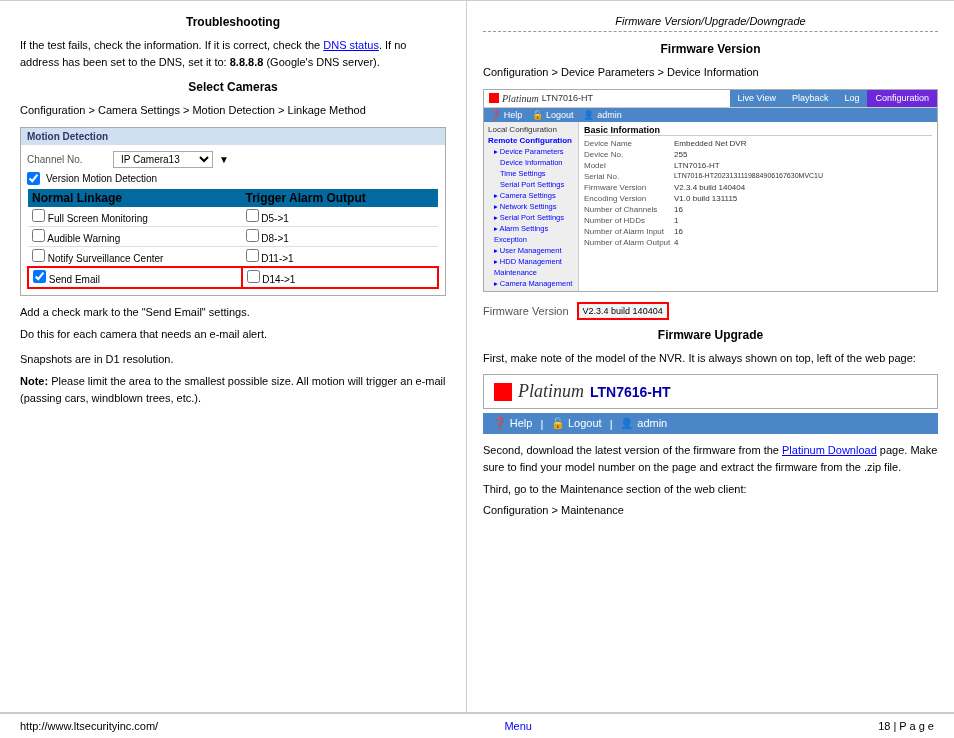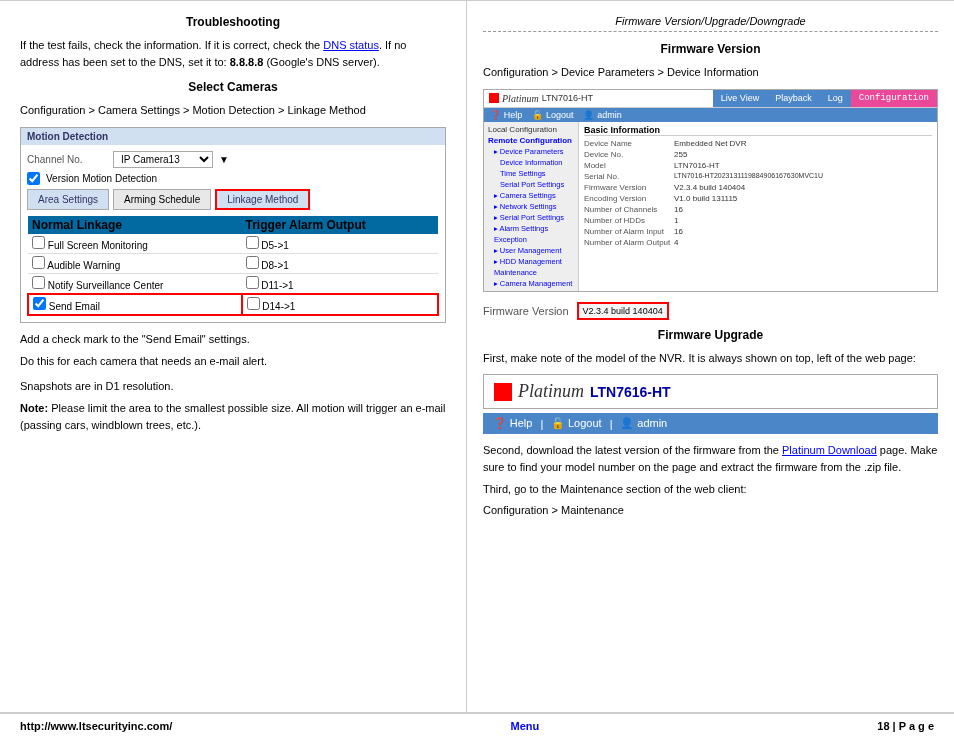--- a/index.html
+++ b/index.html
@@ -32,21 +32,20 @@
       width: 487px;
       padding: 14px 16px;
     }
     .footer {
       display: flex;
       justify-content: space-between;
       align-items: flex-end;
       padding: 6px 20px;
       font-size: 11px;
       border-top: 1px solid #ccc;
-      font-weight: bold;
     }
     .footer a {
       color: #00f;
       text-decoration: none;
     }
     .footer a span {
       color: #000;
     }
     h3 {
       font-size: 12px;
@@ -106,22 +105,21 @@
       font-size: 9px;
       color: #333;
     }
     .nvr-tab {
       padding: 3px 8px;
       color: #fff;
       font-size: 9px;
       cursor: pointer;
     }
     .nvr-tab.active {
-      background: #ec4899;
-      font-family: Liberation Mono, monospace;
+      background: #6d28d9;
     }
     .nvr-toolbar {
       background: #4a86c8;
       padding: 2px 6px;
       display: flex;
       gap: 10px;
       color: #fff;
       font-size: 9px;
     }
     .nvr-body {
@@ -338,25 +336,20 @@
           <div class="motion-row">
             <span class="motion-label">Channel No.</span>
             <select class="motion-select">
               <option>IP Camera13</option>
             </select>
             <span style="font-size:10px;">▼</span>
           </div>
           <div class="motion-row">
             <input type="checkbox" checked="" style="">
             <span>Version Motion Detection</span>
-          </div>
-          <div class="motion-buttons">
-            <button class="motion-btn active">Area Settings</button>
-            <button class="motion-btn">Arming Schedule</button>
-            <button class="motion-btn highlighted">Linkage Method</button>
           </div>
           <table class="linkage-table">
             <thead>
               <tr>
                 <th>Normal Linkage</th>
                 <th>Trigger Alarm Output</th>
               </tr>
             </thead>
             <tbody>
               <tr>

